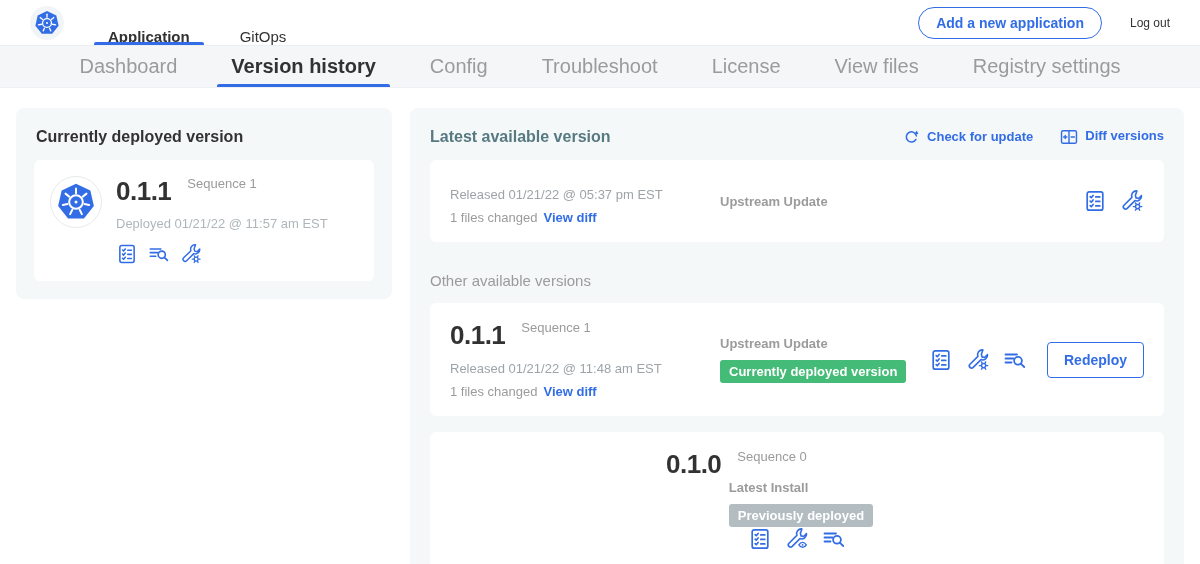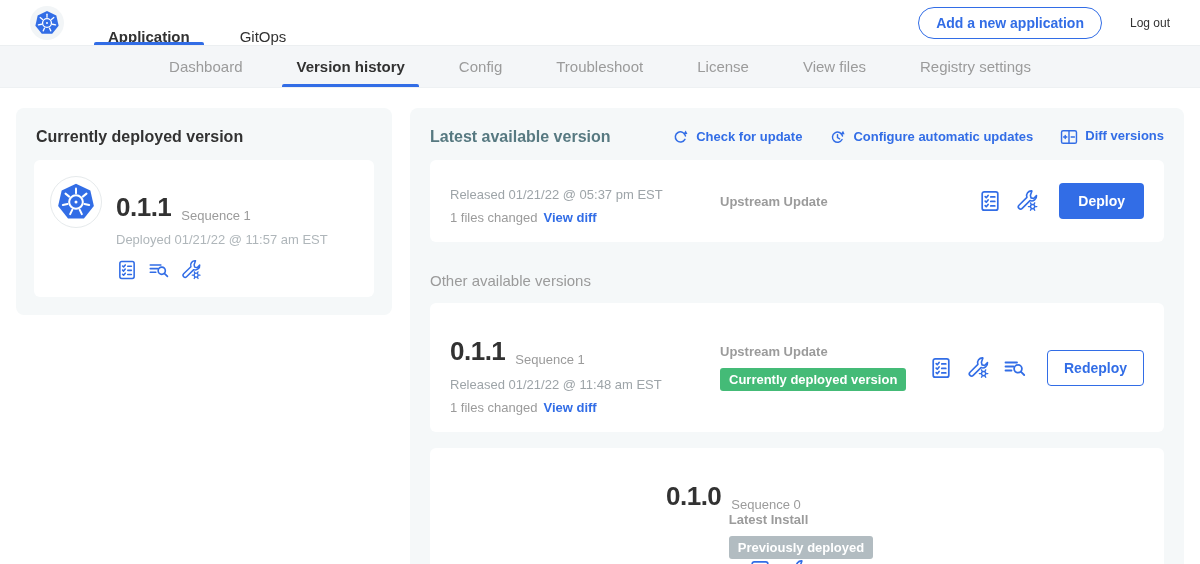--- a/index.html
+++ b/index.html
@@ -20,34 +20,34 @@
   .topbar .spacer { flex:1; }
   .add-app-btn { align-self:center; background:#fff; border:1px solid #326de6;
     color:#326de6; font-weight:700; font-size:14px; padding:7px 17px;
     border-radius:17px; cursor:pointer; font-family:inherit; }
   .logout { align-self:center; margin-left:28px; font-size:12px; cursor:pointer; }
 
   
   .subnav { height:42px; background:#f4f6f8; display:flex; justify-content:center;
     align-items:stretch; border-bottom:1px solid #eef1f3; }
   .subnav-item { position:relative; display:flex; align-items:center; padding:0 27px;
-    font-size:15px; color:#9b9b9b; cursor:pointer; }
+    font-size:20px; color:#9b9b9b; cursor:pointer; }
   .subnav-item.active { color:#323232; font-weight:700; }
   .subnav-item.active::after { content:""; position:absolute; left:13px; right:13px;
     bottom:0; height:3px; background:#326de6; border-radius:2px 2px 0 0; }
 
   
   .main { display:flex; align-items:flex-start; gap:18px; padding:20px 16px; }
   .panel { background:#f5f8f9; border-radius:8px; }
   .left-panel { width:376px; padding:14px 18px 18px; }
   .left-panel h2 { font-size:16px; font-weight:700; margin:6px 0 14px 2px; }
   .deployed-card { background:#fff; border-radius:6px; padding:16px; display:flex; gap:14px; }
   .logo-ring { width:52px; height:52px; border-radius:50%; border:1px solid #e6eaec;
     display:flex; align-items:center; justify-content:center; flex:0 0 auto; }
-  .ver-line { display:flex; align-items:flex-end; gap:10px;margin-top:16px; }
+  .ver-line { display:flex; align-items:flex-start; gap:16px; }
   .ver-big { font-size:26px; font-weight:800; letter-spacing:-0.5px; color:#323232; }
   .muted-sm { font-size:13px; color:#9b9b9b; }
   .date-line { font-size:13px; color:#afb6ba; margin-top:9px; }
   .icon-row { display:flex; align-items:center; gap:10px; margin-top:12px; color:#326de6; }
   .icon-row svg, .card-actions svg { cursor:pointer; }
 
   .right-panel { flex:1; padding:14px 20px 20px; }
   .panel-head { display:flex; align-items:center; margin:6px 0 14px; }
   .panel-title { flex:1; font-size:16px; font-weight:700; color:#577981; }
   .head-action { display:flex; gap:7px; margin-left:27px;
@@ -230,26 +230,20 @@
   <section class="panel right-panel">
     <div class="panel-head">
       <div class="panel-title">Latest available version</div>
       <div class="head-action">
         <svg width="17" height="17">
             <use href="#sym-refresh"></use>
           </svg>
         <span>Check for update</span>
       </div>
       <div class="head-action">
-        <svg width="17" height="17">
-            <use href="#sym-schedule"></use>
-          </svg>
-        <span>Configure automatic updates</span>
-      </div>
-      <div class="head-action">
         <svg width="18" height="18">
             <use href="#sym-diff"></use>
           </svg>
         <span>Diff versions</span>
       </div>
     </div>
 
     <div class="version-card">
       <div class="card-info">
         <div class="released">Released 01/21/22 @ 05:37 pm EST</div>
@@ -260,21 +254,20 @@
       <div class="card-mid">
         <div class="source">Upstream Update</div>
       </div>
       <div class="card-actions">
         <svg width="24" height="24">
             <use href="#sym-checklist"></use>
           </svg>
         <svg width="24" height="24">
             <use href="#sym-wrench-gear"></use>
           </svg>
-        <button class="btn btn-primary">Deploy</button>
       </div>
     </div>
 
     <div class="other-title">Other available versions</div>
 
     <div class="version-card">
       <div class="card-info">
         <div class="ver-line">
           <span class="ver-big">0.1.1</span>
           <span class="muted-sm">Sequence 1</span>

